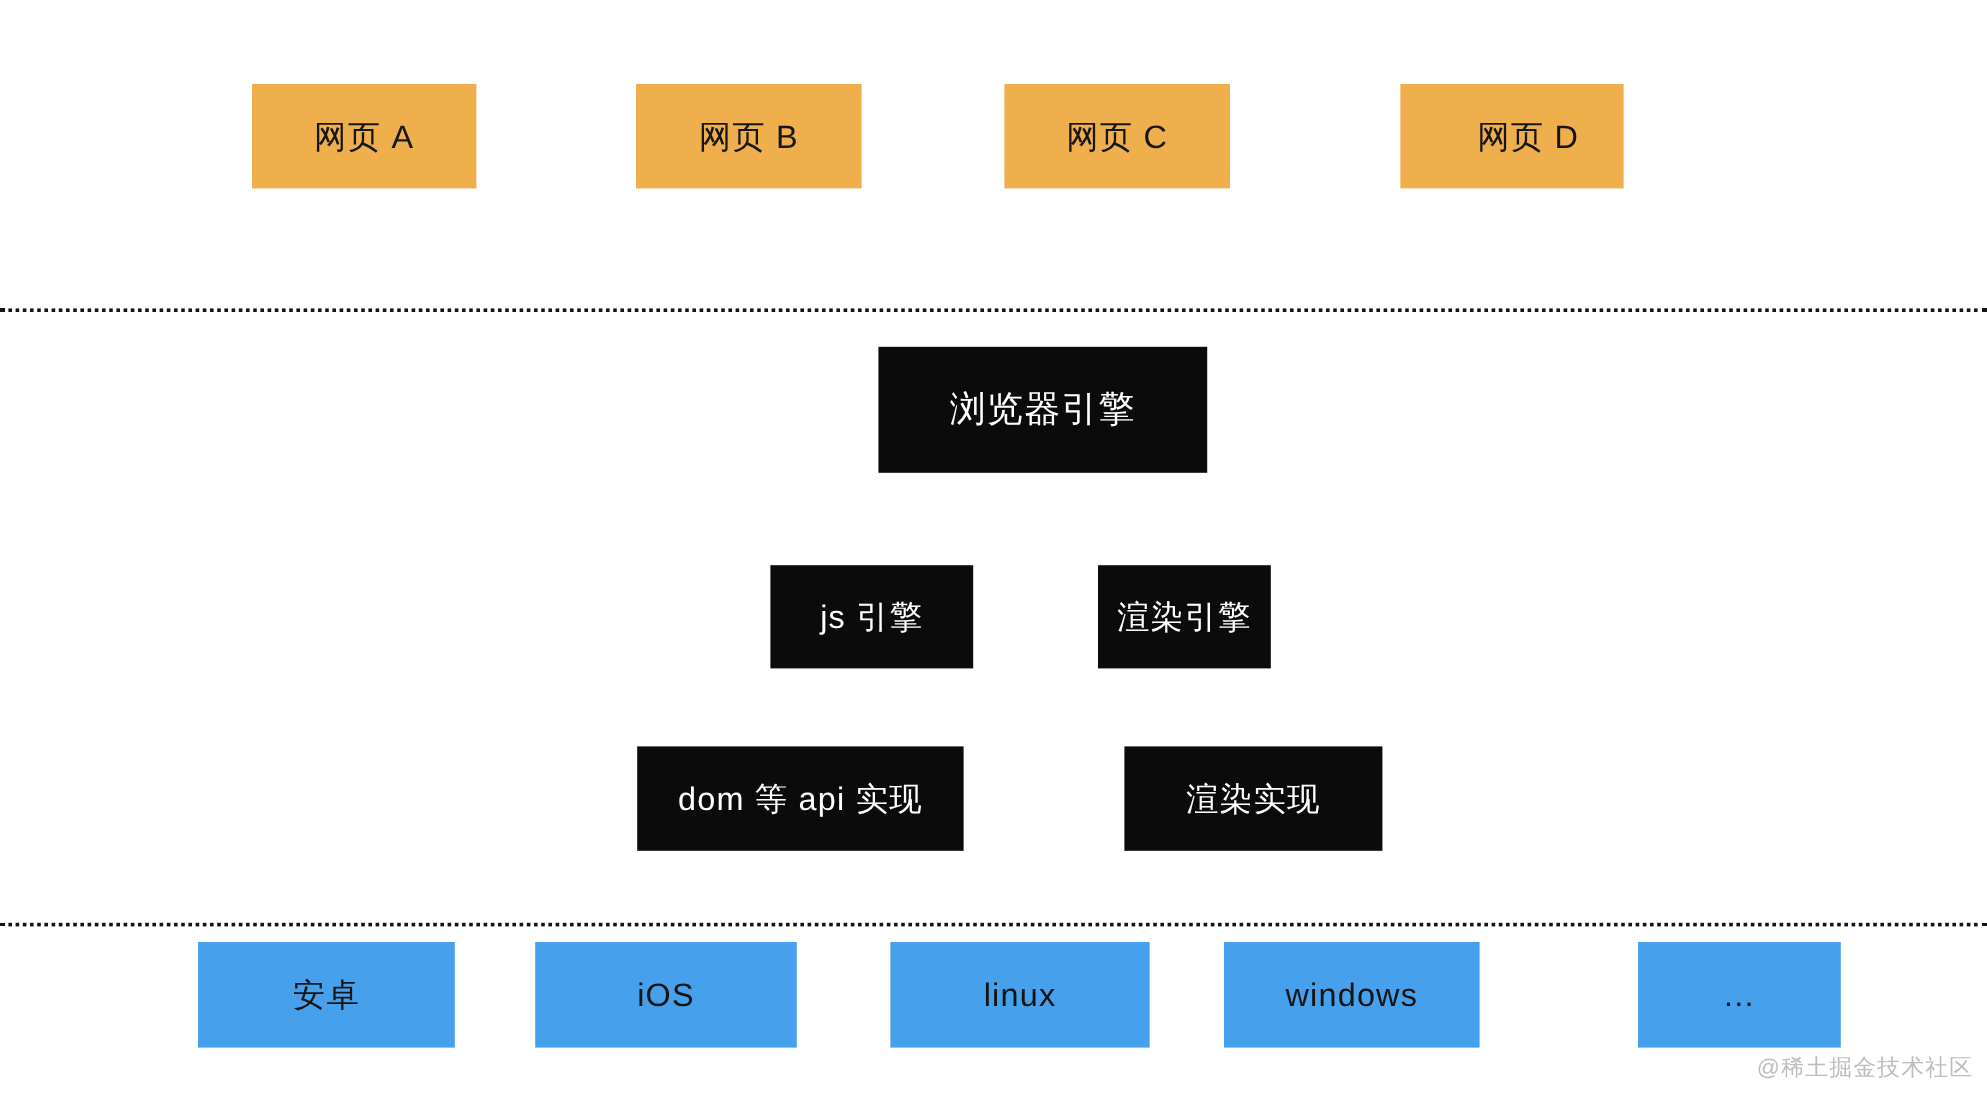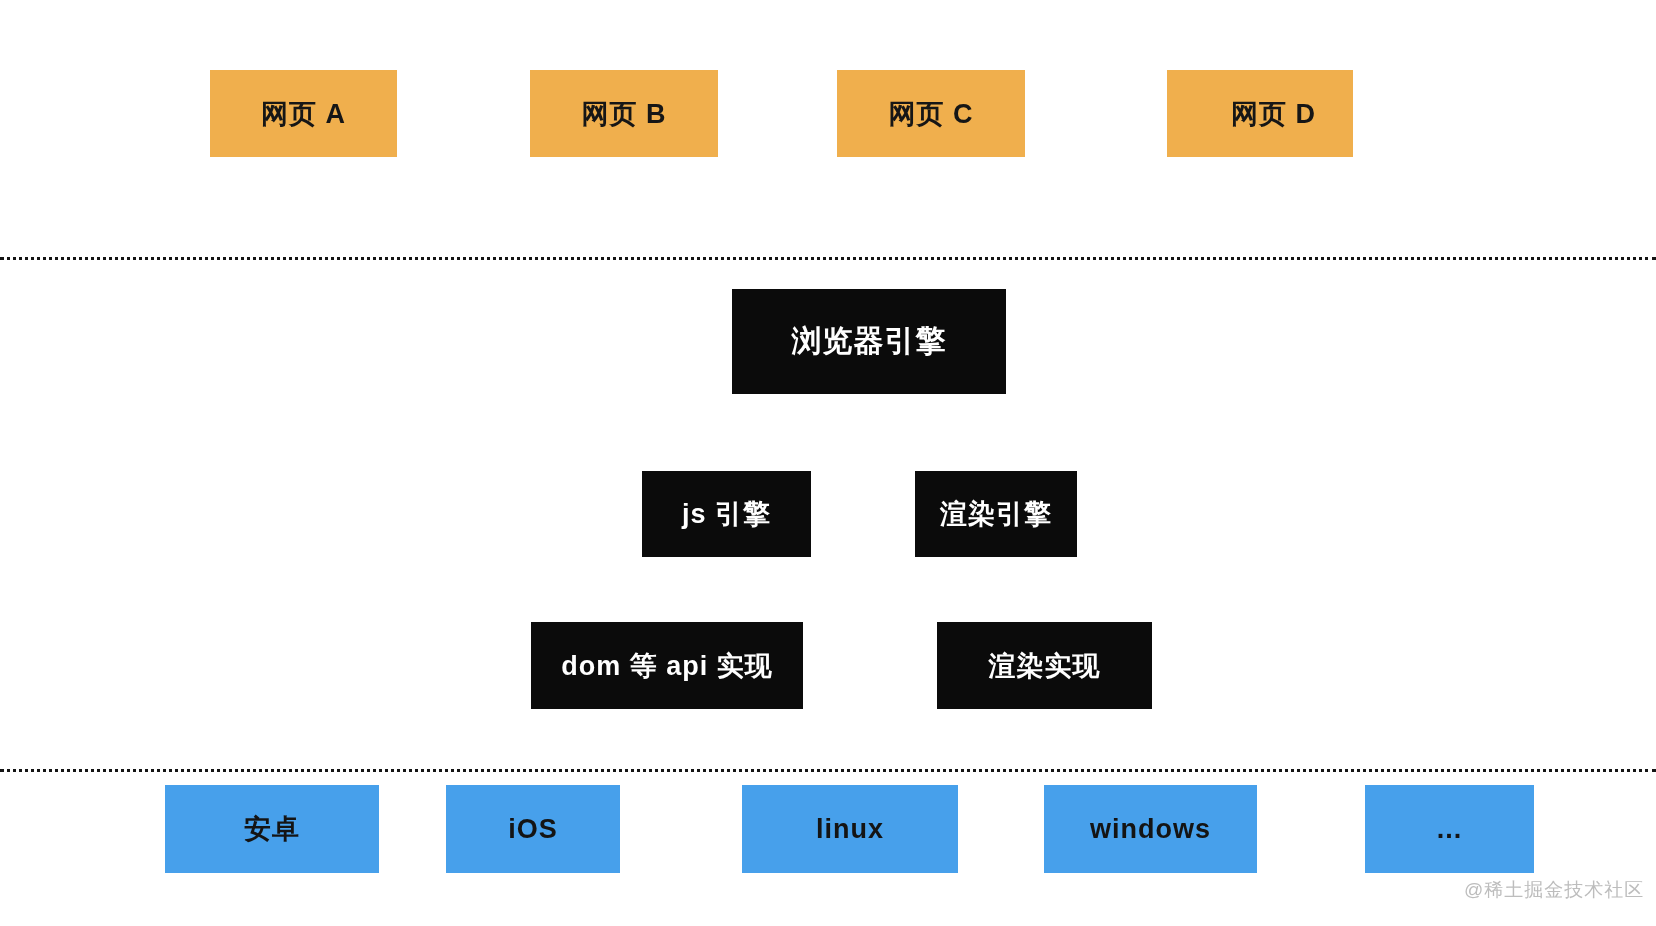--- a/index.html
+++ b/index.html
@@ -13,21 +13,21 @@
     height: 926px;
     background: #ffffff;
     overflow: hidden;
     font-family: "Liberation Sans", "DejaVu Sans", sans-serif;
   }
   .box {
     position: absolute;
     display: flex;
     align-items: center;
     justify-content: center;
-    font-weight: bold;
+    font-weight: normal;
     letter-spacing: 1px;
     box-sizing: border-box;
   }
   .web {
     background: #F0AF4D;
     color: #161616;
     font-size: 27px;
     top: 70px;
     height: 87px;
   }
@@ -45,35 +45,35 @@
   }
   .sep-1 { top: 257px; }
   .sep-2 { top: 769px; }
 
   .engine {
     background: #0b0b0b;
     color: #ffffff;
   }
   .browser-engine { left: 732px; top: 289px; width: 274px; height: 105px; font-size: 30px; }
   .js-engine      { left: 642px; top: 471px; width: 169px; height: 86px;  font-size: 27px; }
-  .render-engine  { left: 915px; top: 471px; width: 162px; height: 86px;  font-size: 27px; }
+  .render-engine  { left: 915px; top: 471px; width: 144px; height: 86px;  font-size: 27px; }
   .dom-api-impl   { left: 531px; top: 622px; width: 272px; height: 87px;  font-size: 27px; }
   .render-impl    { left: 937px; top: 622px; width: 215px; height: 87px;  font-size: 27px; }
 
   .platform {
     background: #47A0EB;
     color: #141414;
     font-size: 27px;
     top: 785px;
     height: 88px;
   }
   .plat-android { left: 165px;  width: 214px; }
-  .plat-ios     { left: 446px;  width: 174px; }
+  .plat-ios     { left: 446px;  width: 218px; }
   .plat-linux   { left: 742px;  width: 216px; }
-  .plat-windows { left: 1044px; width: 213px; }
+  .plat-windows { left: 1020px; width: 213px; }
   .plat-more    { left: 1365px; width: 169px; }
 
   .watermark {
     position: absolute;
     left: 1464px;
     top: 877px;
     color: #BDBDBD;
     font-size: 19px;
     font-weight: normal;
     letter-spacing: 1px;

